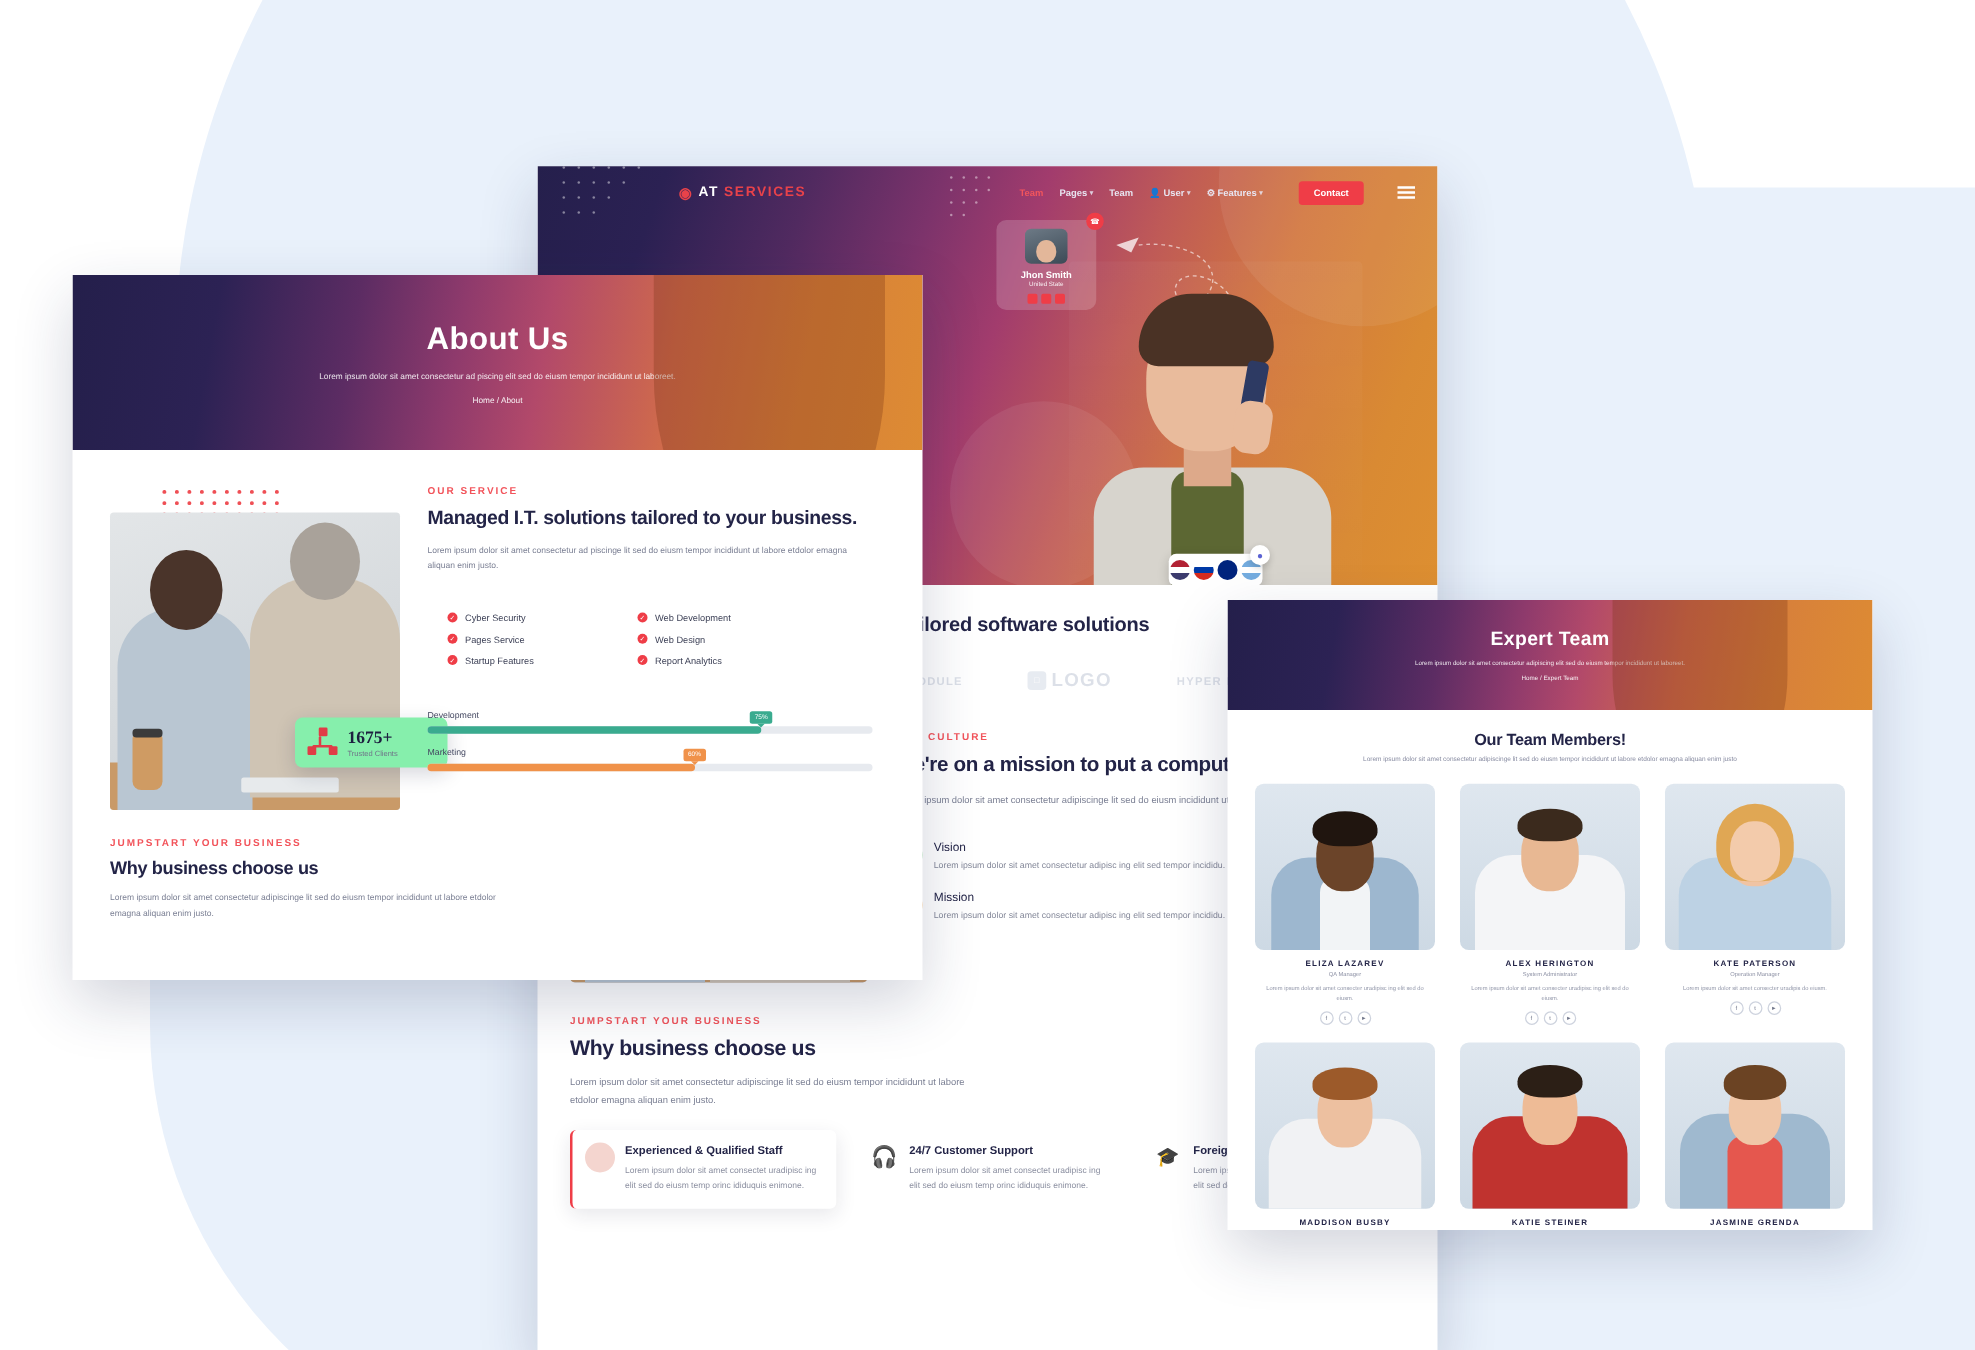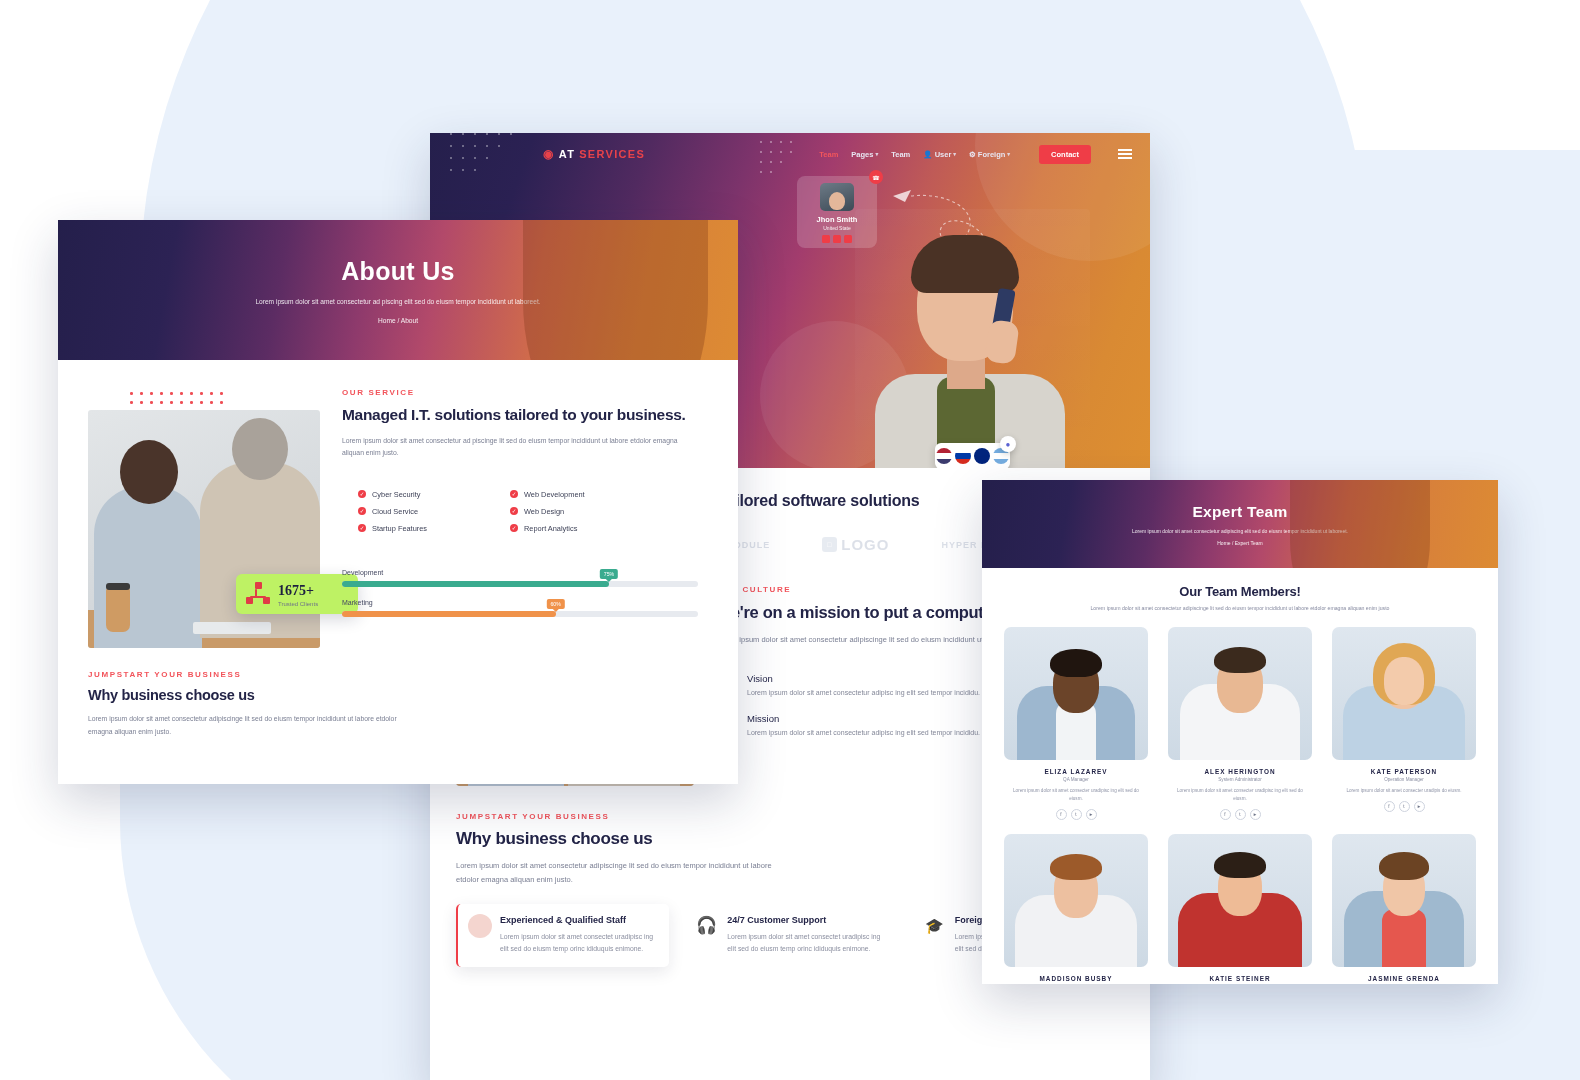--- a/index.html
+++ b/index.html
@@ -120,21 +120,21 @@
   .svc-img{position:relative;width:232px;height:238px;border-radius:3px;overflow:hidden;background:linear-gradient(160deg,#e3e6e8,#cbd0d4);margin-top:28px;flex:none;}
   .svc-img .p1{position:absolute;left:6px;top:76px;width:108px;height:165px;border-radius:48px 48px 0 0;background:#b9c6d2;}
   .svc-img .p1:before{content:"";position:absolute;left:26px;top:-46px;width:58px;height:64px;border-radius:50%;background:#4a342a;}
   .svc-img .p2{position:absolute;left:112px;top:52px;width:120px;height:176px;border-radius:50px 50px 0 0;background:#cfc4b4;}
   .svc-img .p2:before{content:"";position:absolute;left:32px;top:-44px;width:56px;height:62px;border-radius:50%;background:#a9a29a;}
   .svc-img .cup{position:absolute;left:18px;top:178px;width:24px;height:44px;border-radius:3px 3px 7px 7px;background:#cf9b63;}
   .svc-img .cup:before{content:"";position:absolute;left:0;top:-5px;width:24px;height:7px;border-radius:3px;background:#3b3b3b;}
   .svc-img .desk{position:absolute;left:0;bottom:0;width:100%;height:38px;background:#c99a68;}
   .svc-img .lap{position:absolute;left:105px;bottom:14px;width:78px;height:12px;border-radius:2px;background:#e7eaec;}
 
-  .clients{position:absolute;left:178px;top:192px;width:122px;height:40px;border-radius:6px;background:#bef264;box-shadow:0 5px 16px rgba(20,26,60,.18);display:flex;align-items:center;gap:8px;padding:0 10px;box-sizing:border-box;}
+  .clients{position:absolute;left:178px;top:192px;width:122px;height:40px;border-radius:6px;background:#86efac;box-shadow:0 5px 16px rgba(20,26,60,.18);display:flex;align-items:center;gap:8px;padding:0 10px;box-sizing:border-box;}
   .clients .net{width:24px;height:24px;flex:none;position:relative;}
   .clients .net i{position:absolute;width:7px;height:7px;background:#e03c46;border-radius:1px;}
   .clients .num{font-family:"Liberation Serif",serif;font-size:14px;font-weight:700;color:#1d2040;line-height:1;}
   .clients .lbl{font-size:6px;color:#6f7488;margin-top:2px;}
 
   .svc-text{flex:1;padding-top:6px;padding-right:10px;}
   .svc-text h2{margin:8px 0 0;font-size:15.5px;line-height:1.3;font-weight:800;color:#232447;letter-spacing:-.3px;}
   .svc-text p.lead{font-size:6.8px;line-height:1.8;color:#7a7f93;margin:10px 0 0;}
   .checks{display:flex;gap:0;margin-top:14px;}
   .checks ul{list-style:none;margin:16px;padding:0;width:120px;}
@@ -202,21 +202,21 @@
           <a href="#">
               <span>Team</span>
             </a>
           <a href="#">
               <span>👤</span>
               <span>User</span>
               <span class="caret">▾</span>
             </a>
           <a href="#">
               <span>⚙</span>
-              <span>Foreign</span>
+              <span>Features</span>
               <span class="caret">▾</span>
             </a>
           <button class="btn-contact">Contact</button>
           <span class="burger">
               <i></i>
               <i></i>
               <i></i>
             </span>
         </nav>
       </div>
@@ -506,21 +506,21 @@
           <p class="lead">Lorem ipsum dolor sit amet consectetur ad piscinge lit sed do eiusm tempor incididunt ut labore etdolor emagna aliquan enim justo.</p>
 
           <div class="checks">
             <ul>
               <li>
                   <span class="ck">✓</span>
                   <span>Cyber Security</span>
                 </li>
               <li>
                   <span class="ck">✓</span>
-                  <span>Cloud Service</span>
+                  <span>Pages Service</span>
                 </li>
               <li>
                   <span class="ck">✓</span>
                   <span>Startup Features</span>
                 </li>
             </ul>
             <ul>
               <li>
                   <span class="ck">✓</span>
                   <span>Web Development</span>

